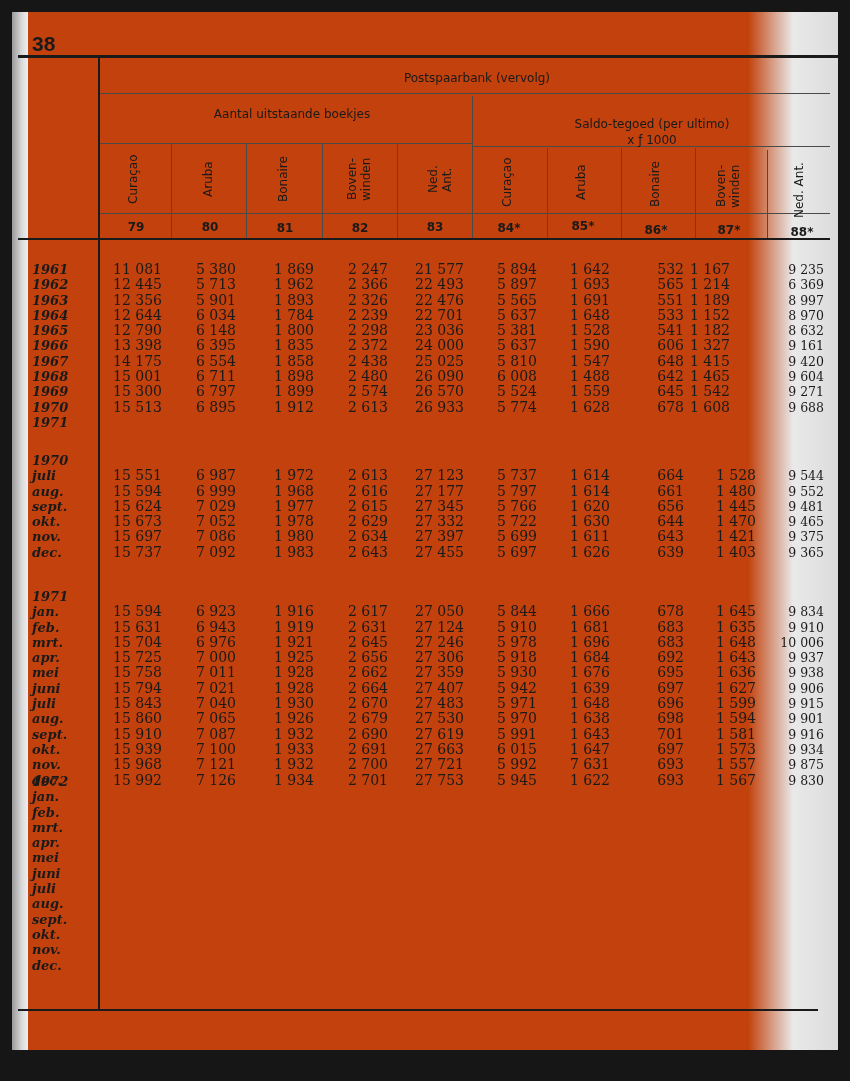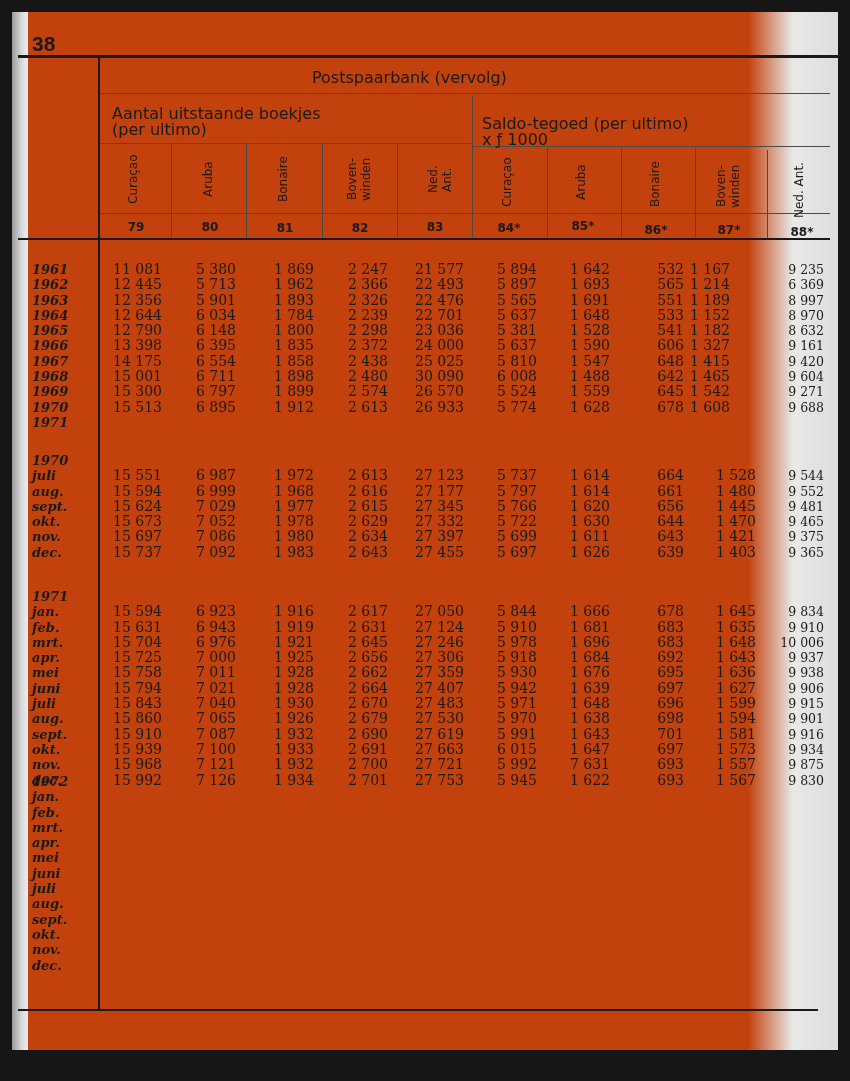--- a/index.html
+++ b/index.html
@@ -26,22 +26,22 @@
     font-family:"Liberation Sans", sans-serif; font-weight:bold; font-size:21px;
   }
   .chapter {
     position:absolute; right:8px; top:26px;
     font-family:"DejaVu Serif", serif; font-weight:bold; font-size:15px;
   }
   .hline { position:absolute; background:#1a1a1a; }
   .vline { position:absolute; background:#1a1a1a; }
   .thin { background:#4a4a4a; }
   .hdr {
-    position:absolute; font-family:"DejaVu Sans", sans-serif; font-size:16px;
-    line-height:16px;
+    position:absolute; font-family:"DejaVu Sans", sans-serif; font-size:12px;
+    text-align:center; line-height:16px;
   }
   .colhead {
     position:absolute; font-family:"DejaVu Sans", sans-serif; font-size:12px;
     writing-mode:vertical-rl; transform:rotate(180deg);
     text-align:center; line-height:14px;
   }
   .colnum {
     position:absolute; font-family:"DejaVu Sans", sans-serif; font-weight:bold;
     font-size:12px; text-align:center; width:60px;
   }
@@ -75,21 +75,20 @@
   <div class="vline thin" style="left:310px;top:132px;width:1px;height:94px;"></div>
   <div class="vline thin" style="left:385px;top:132px;width:1px;height:94px;"></div>
   <div class="vline thin" style="left:460px;top:84px;width:1px;height:142px;"></div>
   <div class="vline thin" style="left:535px;top:136px;width:1px;height:90px;"></div>
   <div class="vline thin" style="left:609px;top:136px;width:1px;height:90px;"></div>
   <div class="vline thin" style="left:683px;top:136px;width:1px;height:90px;"></div>
   <div class="vline thin" style="left:755px;top:138px;width:1px;height:88px;"></div>
 
   <div class="hdr" style="left:300px;top:58px;width:330px;">Postspaarbank (vervolg)</div>
   <div class="hdr" style="left:100px;top:94px;width:360px;">Aantal uitstaande boekjes</div>
-  <div class="hdr" style="left:100px;top:110px;width:360px;">(per ultimo)</div>
   <div class="hdr" style="left:470px;top:104px;width:340px;">Saldo-tegoed (per ultimo)</div>
   <div class="hdr" style="left:470px;top:120px;width:340px;">x ƒ 1000</div>
 
   <div class="colhead" style="left:114px;top:140px;height:55px;">Curaçao</div>
   <div class="colhead" style="left:189px;top:140px;height:55px;">Aruba</div>
   <div class="colhead" style="left:264px;top:140px;height:55px;">Bonaire</div>
   <div class="colhead" style="left:333px;top:140px;height:55px;white-space:pre;">Boven-
 winden</div>
   <div class="colhead" style="left:414px;top:140px;height:55px;">Ned. Ant.</div>
   <div class="colhead" style="left:488px;top:143px;height:55px;">Curaçao</div>
@@ -177,21 +176,21 @@
         <div></div>
       </div>
       <div class="col" style="top: 250px; left: 382px; width: 70px;">
         <div>21 577</div>
         <div>22 493</div>
         <div>22 476</div>
         <div>22 701</div>
         <div>23 036</div>
         <div>24 000</div>
         <div>25 025</div>
-        <div>30 090</div>
+        <div>26 090</div>
         <div>26 570</div>
         <div>26 933</div>
         <div></div>
       </div>
       <div class="col" style="top: 250px; left: 455px; width: 70px;">
         <div>5 894</div>
         <div>5 897</div>
         <div>5 565</div>
         <div>5 637</div>
         <div>5 381</div>

